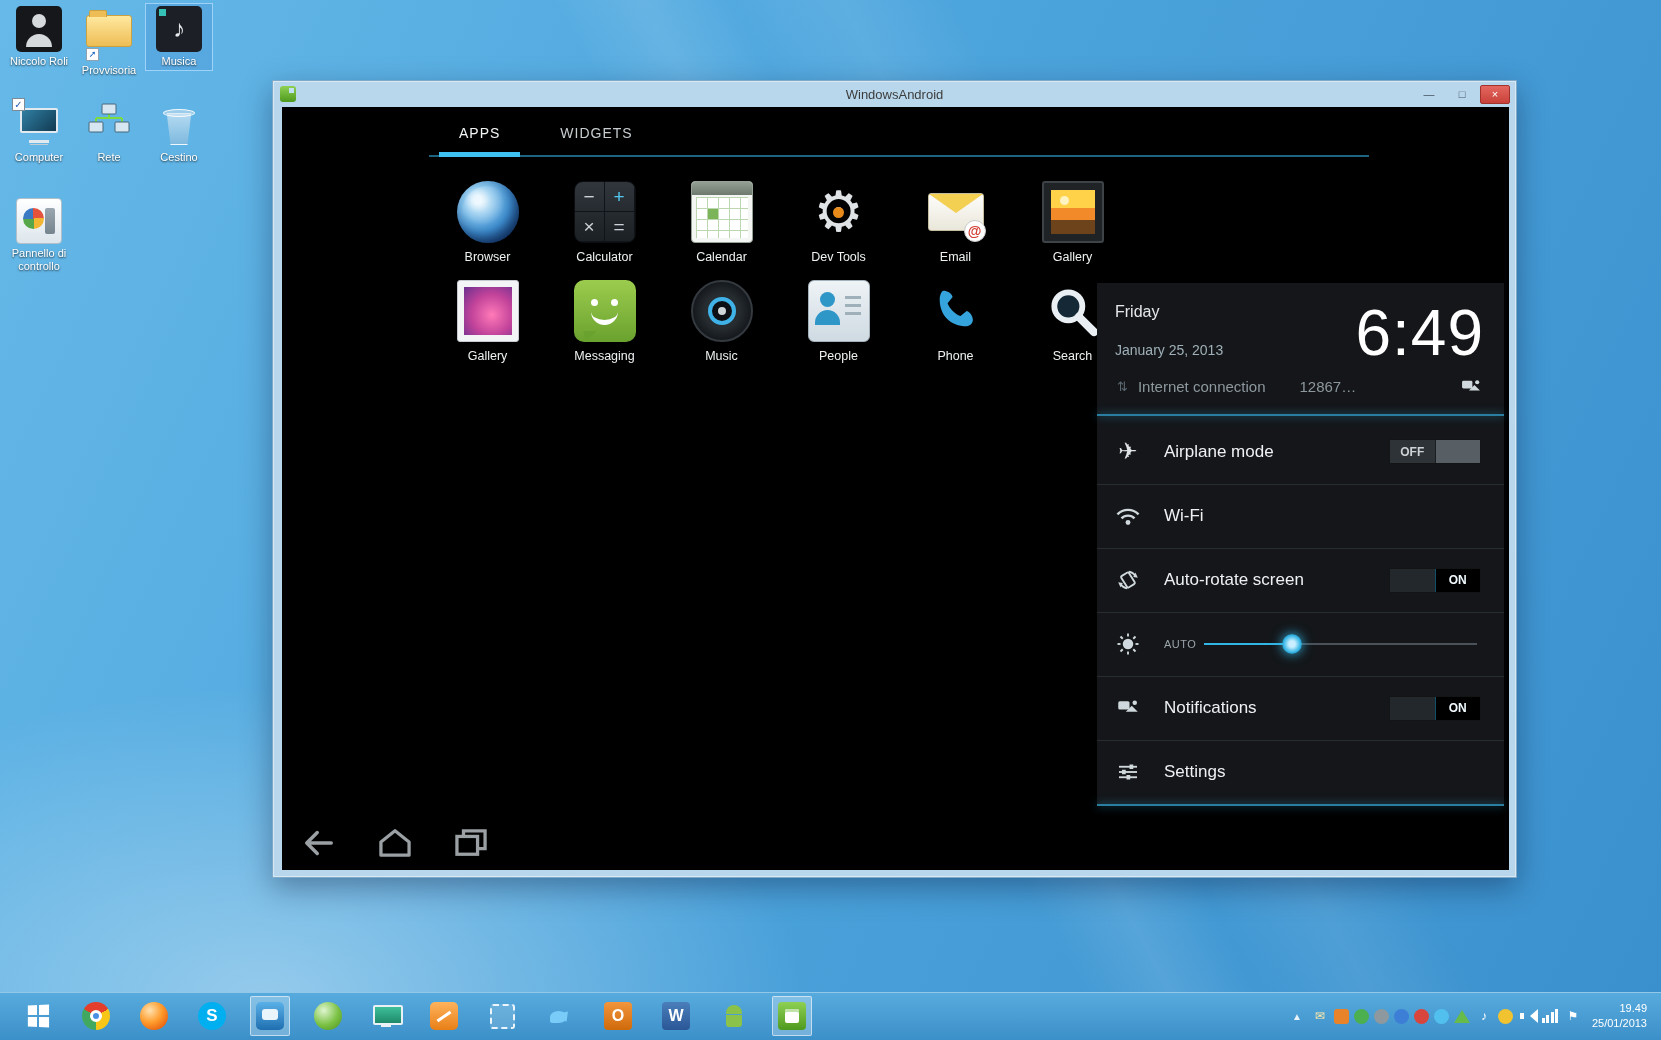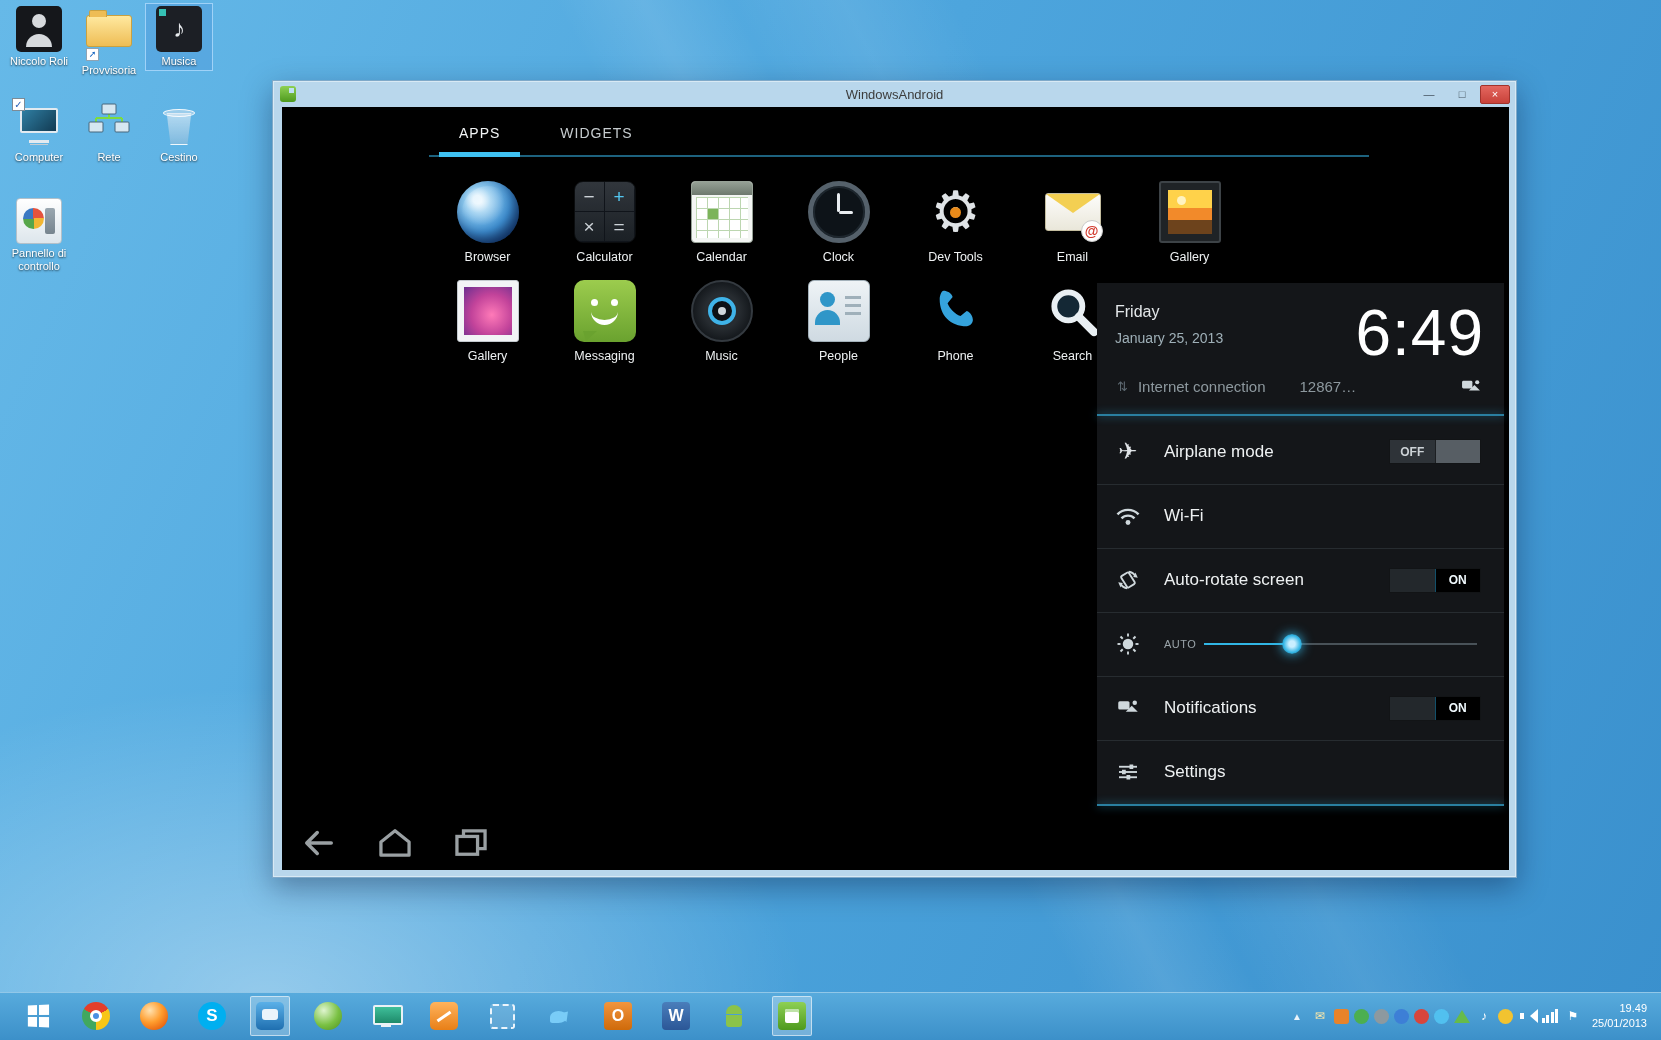--- a/index.html
+++ b/index.html
@@ -96,21 +96,21 @@
 .ic-people{background:linear-gradient(#eef3f6,#cfdae2);border-radius:6px;border:1px solid #a3b1ba}
 .ic-people::before{content:"";position:absolute;left:11px;top:11px;width:15px;height:15px;border-radius:50%;background:#2f96c8}
 .ic-people::after{content:"";position:absolute;left:6px;top:29px;width:25px;height:15px;border-radius:13px 13px 0 0;background:#2f96c8}
 .ic-people .lines{position:absolute;right:8px;top:15px;width:16px;height:24px;background:repeating-linear-gradient(#9fb0ba 0 3px,transparent 3px 8px)}
 .svgwrap{position:absolute;inset:0;display:flex;align-items:center;justify-content:center}
 
 
 .qs{position:absolute;left:815px;top:176px;width:407px;background:#141619;z-index:5}
 .qs-header{display:flex;justify-content:space-between;align-items:flex-start;padding:20px 20px 4px 18px}
 .qs-day{font-size:16px;color:#e4e8ea}
-.qs-date{font-size:14px;color:#9fb0b8;margin-top:9px}
+.qs-date{font-size:14px;color:#9fb0b8;margin-top:21px}
 .qs-time{font-size:64px;font-weight:200;color:#fff;line-height:.95;letter-spacing:1px}
 .qs-status{display:flex;align-items:center;padding:8px 22px 16px 20px;color:#8d989e;font-size:15px}
 .qs-status .updown{color:#5c6870;font-size:13px;margin-right:10px}
 .qs-status .sval{margin-left:34px}
 .qs-status .sicon{margin-left:auto;display:flex}
 .qs-divider{height:2px;background:#2a7fa0;box-shadow:0 0 8px rgba(51,181,229,.7)}
 .qs-row{display:flex;align-items:center;height:64px;padding:0 23px 0 17px;color:#eef1f2;font-size:17px;cursor:pointer}
 .qs-row + .qs-row{border-top:1px solid #272c30}
 .qs-rows{padding-top:4px}
 .ricon{width:28px;display:flex;justify-content:center;align-items:center;margin-right:22px;color:#dfe3e6}
@@ -269,24 +269,20 @@
           <div class="alabel">Calculator</div>
         </div>
         <div class="app">
           <div class="aic ic-calendar">
               <span class="chead"></span>
               <span class="cgrid"></span>
             </div>
           <div class="alabel">Calendar</div>
         </div>
         <div class="app">
-          <div class="aic ic-clock"></div>
-          <div class="alabel">Clock</div>
-        </div>
-        <div class="app">
           <div class="aic ic-gear">
               <span class="g">⚙</span>
             </div>
           <div class="alabel">Dev Tools</div>
         </div>
         <div class="app">
           <div class="aic ic-email">
             <span class="env"></span>
               <span class="flap"></span>
             <span class="at">@</span>

